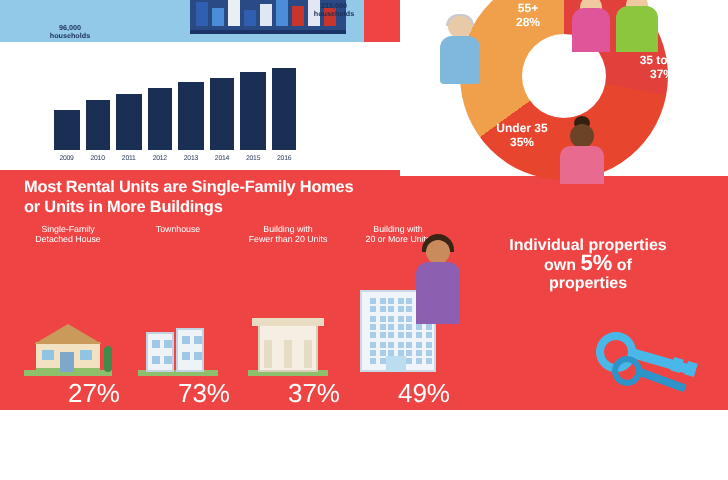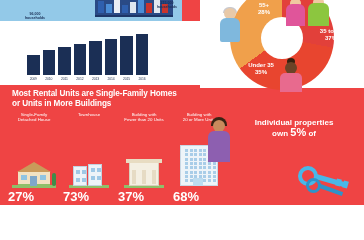--- a/index.html
+++ b/index.html
@@ -164,22 +164,22 @@
   .cat-label {
     position: absolute; top: 0; left: 0; width: 100%;
     color: #ffffff; font-size: 4.4px; line-height: 5.4px;
     text-align: center;
   }
   .cat-art {
     position: absolute; left: 0; width: 100%;
   }
   .cat-pct {
     position: absolute; bottom: 1px; left: 0; width: 100%;
-    color: #ffffff; font-weight: bold;
-    font-size: 13px; line-height: 14px; text-align: left;
+    color: #ffffff; font-weight: normal;
+    font-size: 13px; line-height: 14px; text-align: right;
   }
 
   
   .art-house { bottom: 17px; height: 26px; }
   .art-house .roof {
     position:absolute; left:9px; bottom:16px; width:0; height:0;
     border-left:17px solid transparent; border-right:17px solid transparent;
     border-bottom:10px solid #c99a5a;
   }
   .art-house .wall {
@@ -486,36 +486,37 @@
             <div class="win" style="left: 4px; top: 33.1px;"></div>
             <div class="win" style="left: 8.6px; top: 33.1px;"></div>
             <div class="win" style="left: 13.2px; top: 33.1px;"></div>
             <div class="win" style="left: 17.8px; top: 33.1px;"></div>
             <div class="win" style="left: 22.4px; top: 33.1px;"></div>
             <div class="win" style="left: 27px; top: 33.1px;"></div>
             <div class="win" style="left: 31.6px; top: 33.1px;"></div>
           </div>
         <div class="door"></div>
       </div>
-      <div class="cat-pct">68%</div>
+      <div class="cat-pct">49%</div>
     </div>
 
   </div>
 
   <div class="person p-invest">
     <div class="hair"></div>
       <div class="head"></div>
       <div class="body"></div>
   </div>
 
   <div class="investors">
     <div>Individual properties</div>
     <div>
       <span>own </span><span class="big">5%</span><span> of</span>
     </div>
+    <div>properties</div>
   </div>
 
   <div class="keys">
     <div class="ring"></div>
       <div class="shaft"></div>
       <div class="t1"></div>
       <div class="t2"></div>
     <div class="ring2"></div>
       <div class="shaft2"></div>
   </div>

